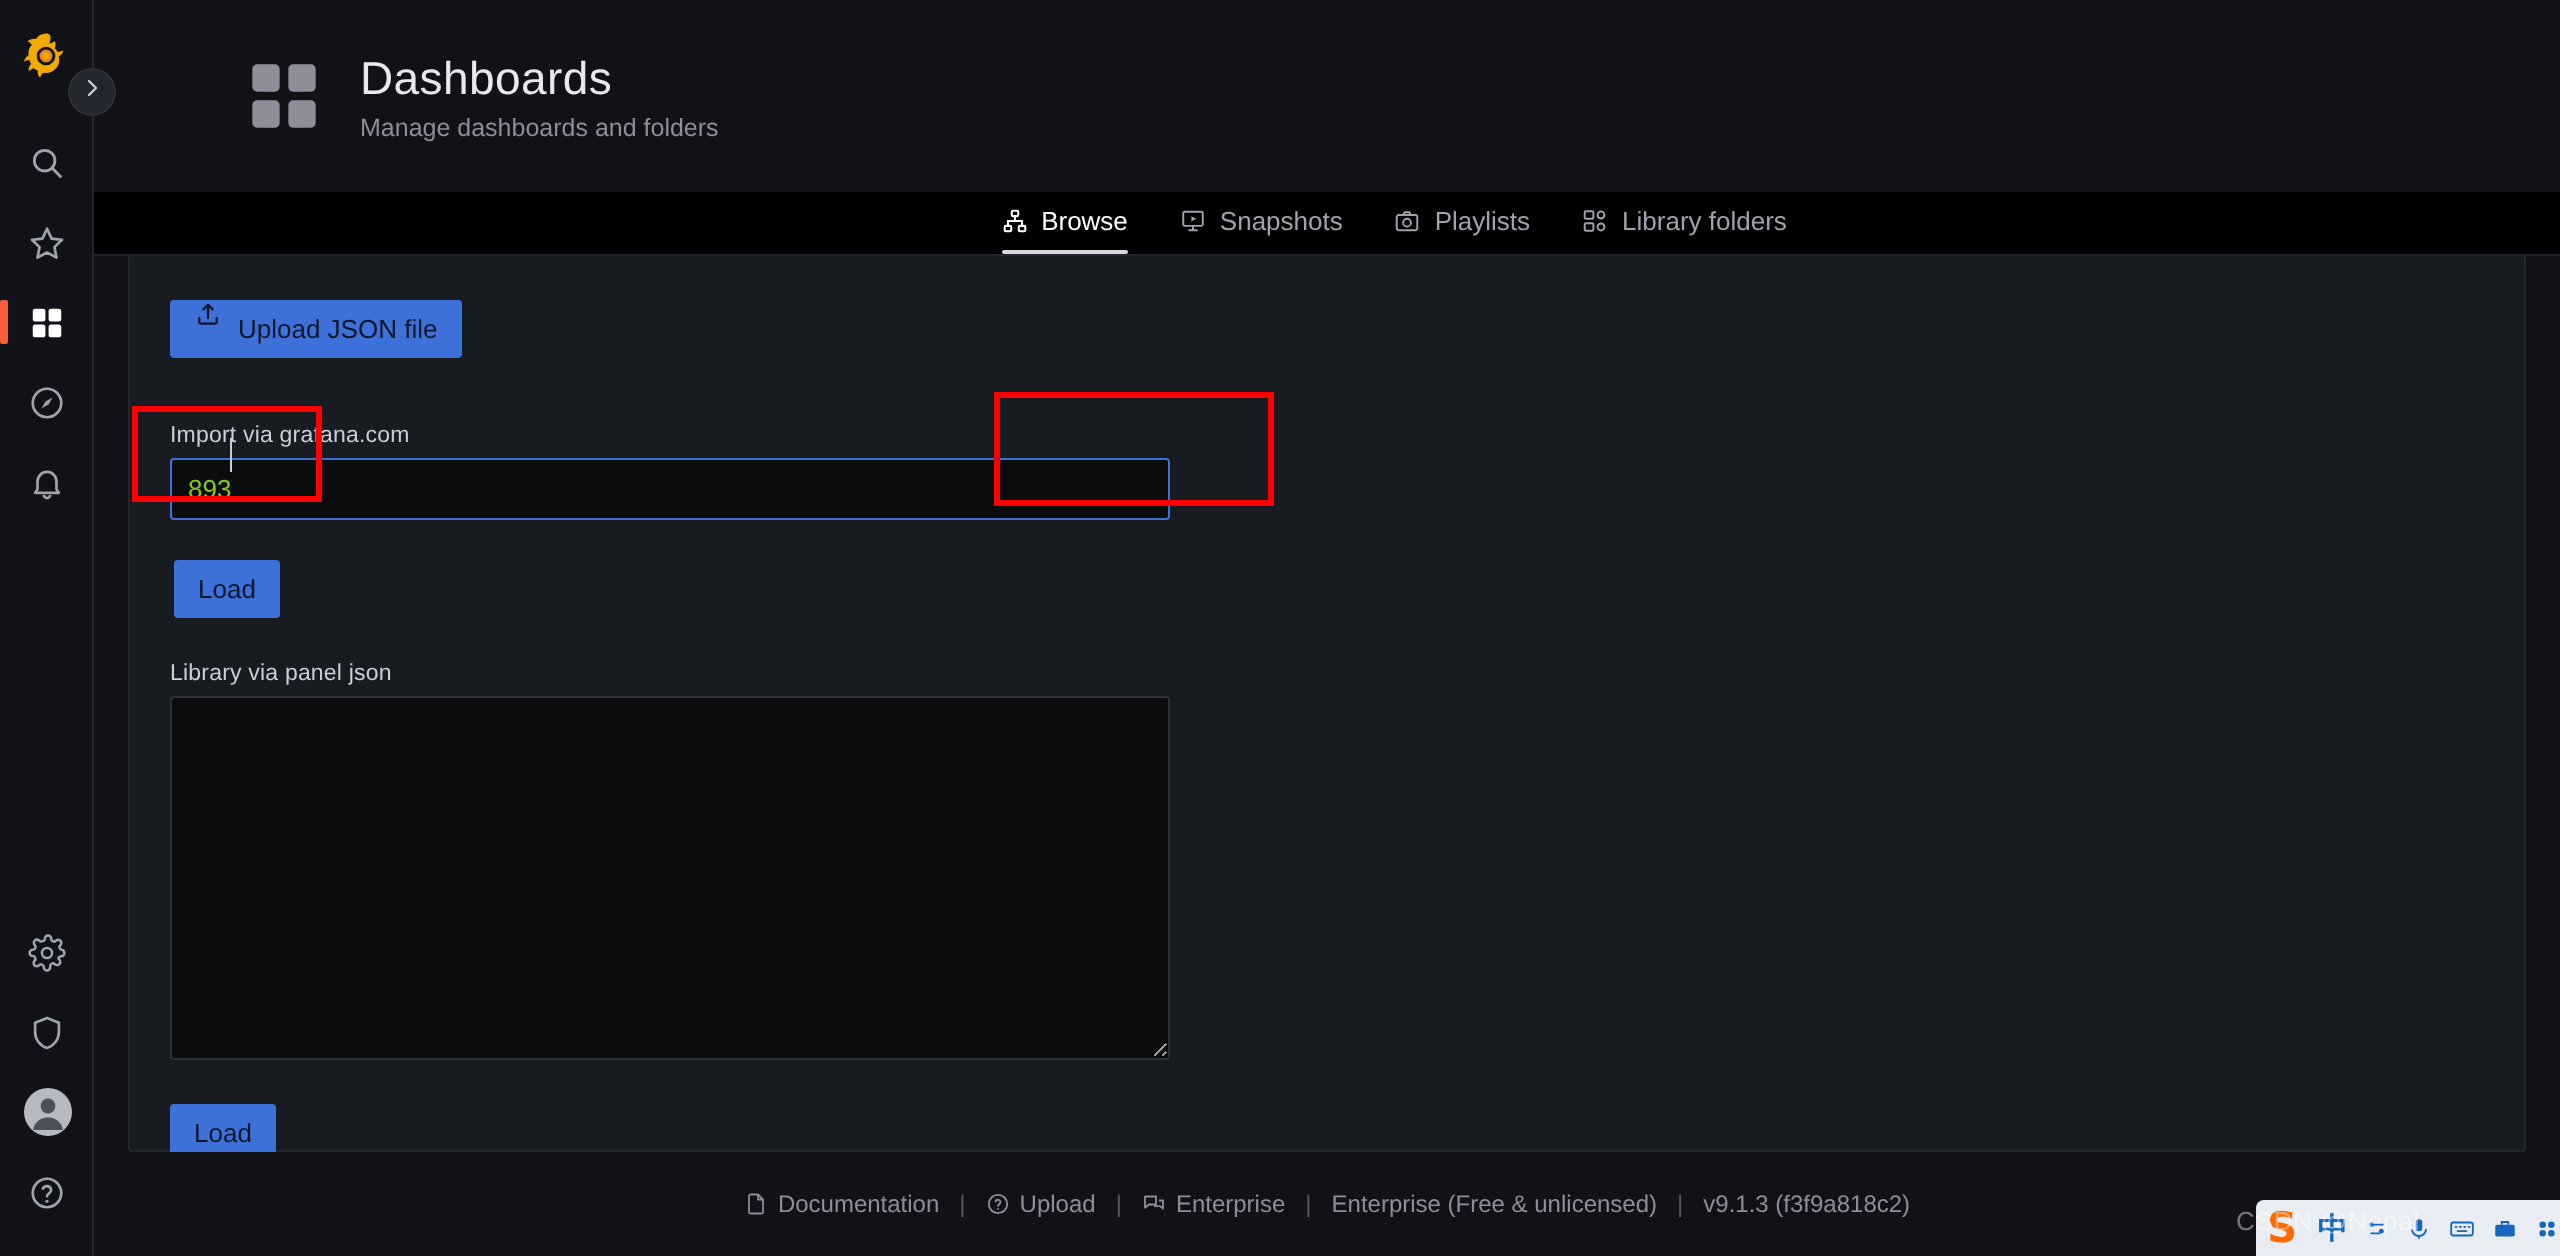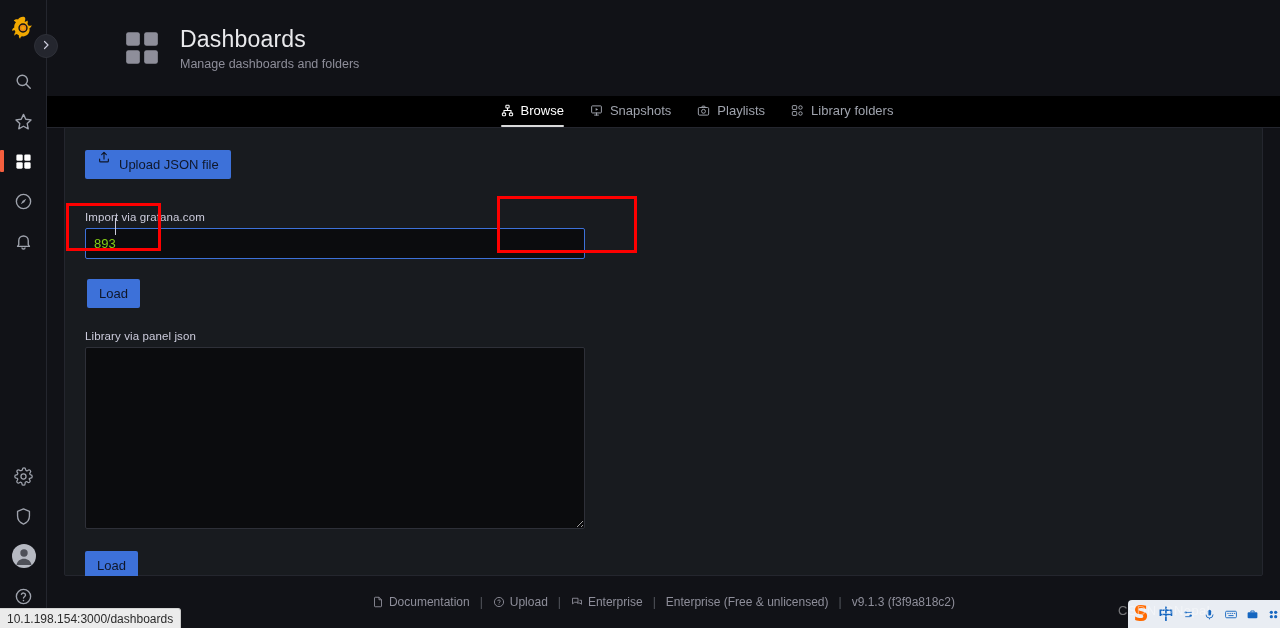--- a/index.html
+++ b/index.html
@@ -435,21 +435,20 @@
         <span>Enterprise</span>
       </span>
       <span class="fsep">|</span>
 
       <span>Enterprise (Free &amp; unlicensed)</span>
       <span class="fsep">|</span>
       <span>v9.1.3 (f3f9a818c2)</span>
     </div>
   </div>
 
-  <div class="statusbar">10.1.198.154:3000/dashboards</div>
 
   <div class="ime">
     <span class="ime-logo">S</span>
     <span class="ime-cn">中</span>
     <span class="ime-ic">
       <svg width="13" height="13" viewBox="0 0 24 24" fill="currentColor">
           <circle cx="7" cy="8" r="2.2"></circle>
           <circle cx="16" cy="14" r="2.2"></circle>
           <path d="M9 8h9M6 16h9" stroke="currentColor" stroke-width="1.6"></path>
         </svg>

